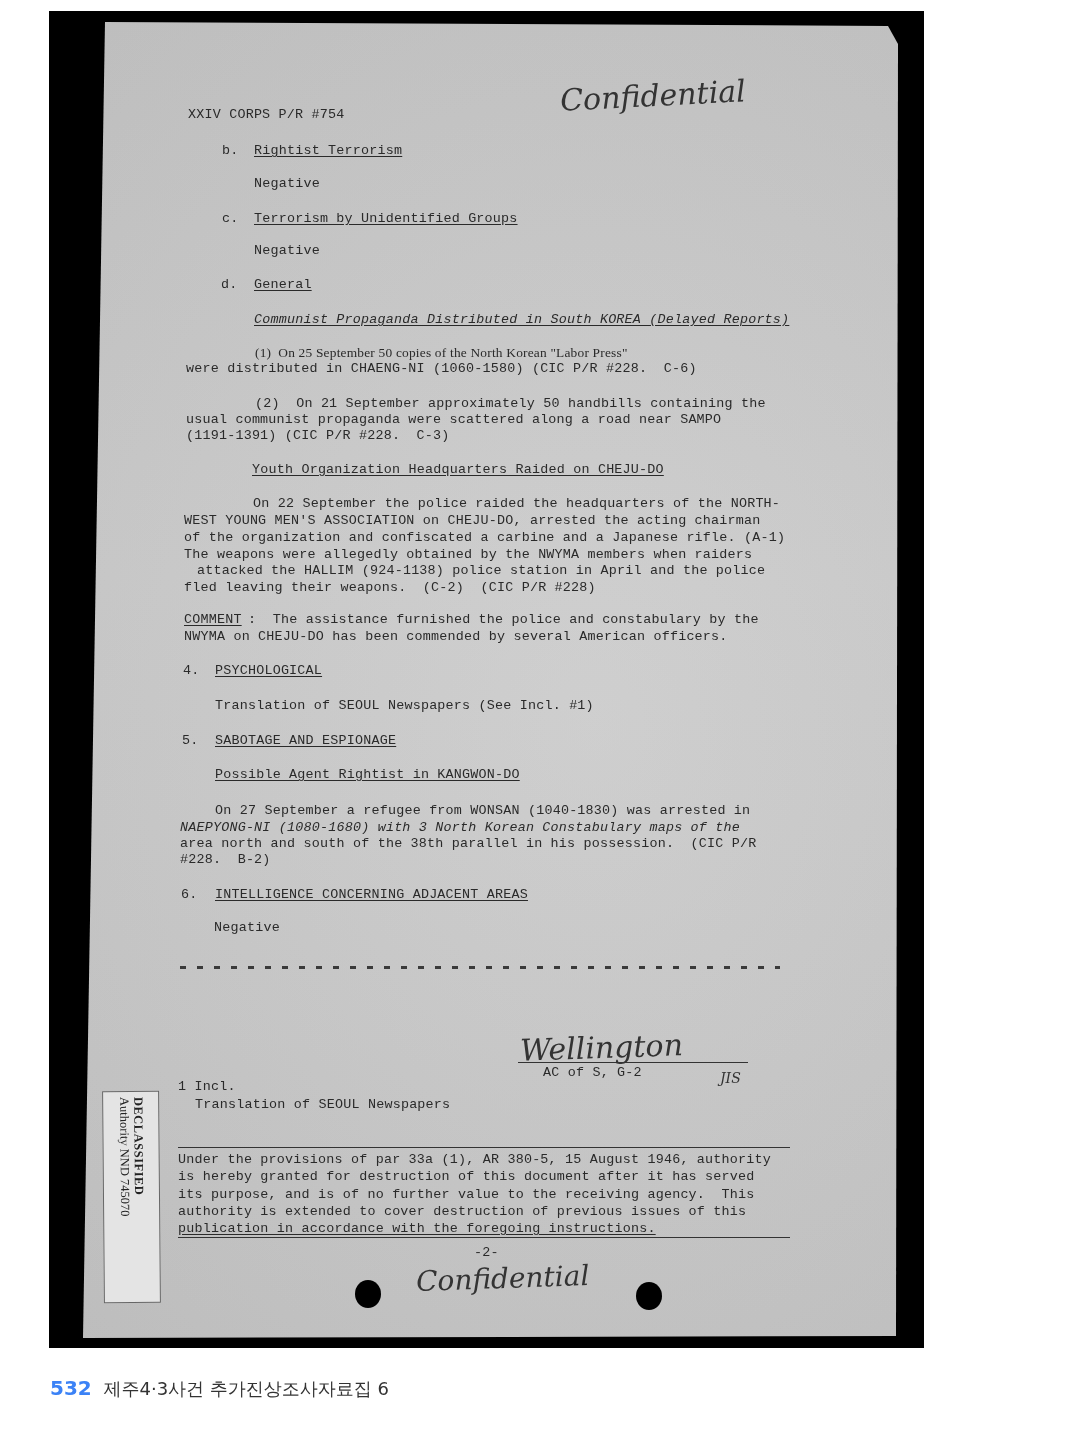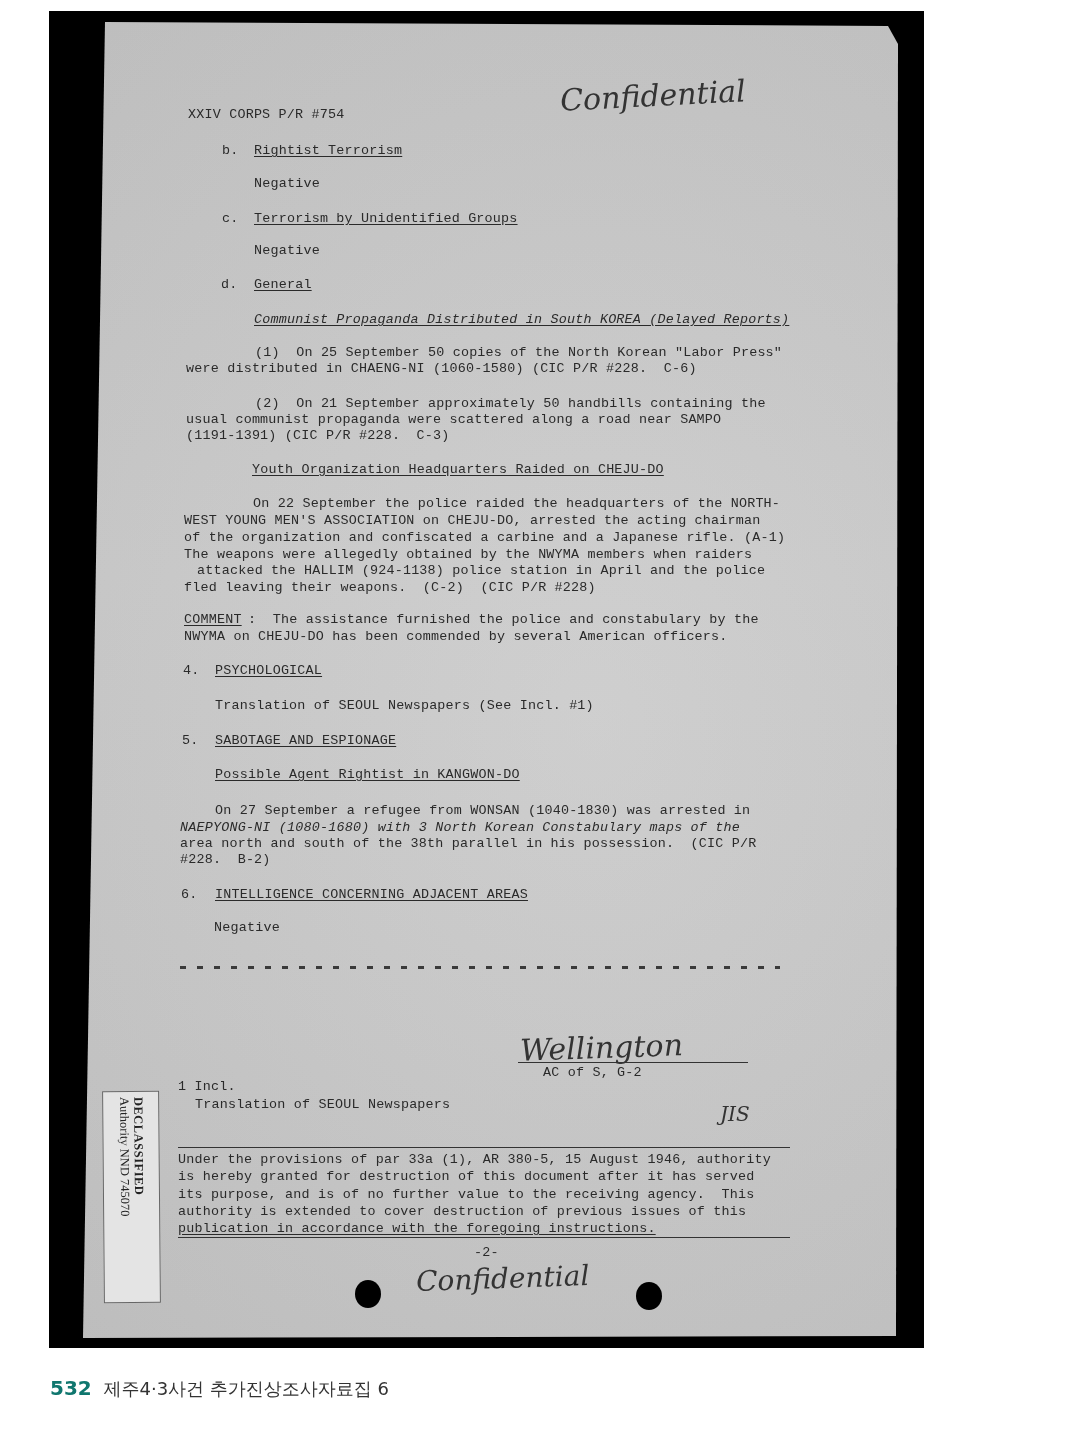--- a/index.html
+++ b/index.html
@@ -39,21 +39,21 @@
   }
   .declass-text {
     position:absolute; left:50%; top:50%; width:200px;
     transform:translate(-50%,-50%) rotate(90deg);
     font-family:"Liberation Serif", serif; color:#222; font-size:12.5px; line-height:14px; text-align:left;
   }
   .footer {
     position:absolute; left:50px; top:1376px; font-family:"DejaVu Sans", sans-serif; color:#333;
     font-size:18px; white-space:nowrap;
   }
-  .footer .num { font-weight:bold; font-size:20px; margin-right:6px; color:#0f766e; }
+  .footer .num { font-weight:bold; font-size:20px; margin-right:6px; color:#3b82f6; }
 </style>
 </head>
 <body>
 
 <div class="photo"></div>
 <div class="paper"></div>
 
 <div class="t" style="left:188px;top:107px;">XXIV CORPS P/R #754</div>
 <div class="hand" style="left:560px;top:78px;font-size:30px;transform:rotate(-3deg);">Confidential</div>
 
@@ -62,21 +62,21 @@
 <div class="t" style="left:254px;top:176px;">Negative</div>
 
 <div class="t" style="left:222px;top:211px;">c.</div>
 <div class="t u" style="left:254px;top:211px;">Terrorism by Unidentified Groups</div>
 <div class="t" style="left:254px;top:243px;">Negative</div>
 
 <div class="t" style="left:221px;top:277px;">d.</div>
 <div class="t u" style="left:254px;top:277px;">General</div>
 
 <div class="t u" style="left:254px;top:312px;font-style:italic;">Communist Propaganda Distributed in South KOREA (Delayed Reports)</div>
-<div class="t" style="left:255px;top:345px;">(1)  On 25 September 50 copies of the North Korean "Labor Press"</div>
+<div class="t" style="left:255px;top:345px;font-family:Liberation Serif, serif;">(1)  On 25 September 50 copies of the North Korean "Labor Press"</div>
 <div class="t" style="left:186px;top:361px;">were distributed in CHAENG-NI (1060-1580) (CIC P/R #228.  C-6)</div>
 <div class="t" style="left:255px;top:396px;">(2)  On 21 September approximately 50 handbills containing the</div>
 <div class="t" style="left:186px;top:412px;">usual communist propaganda were scattered along a road near SAMPO</div>
 <div class="t" style="left:186px;top:428px;">(1191-1391) (CIC P/R #228.  C-3)</div>
 
 <div class="t u" style="left:252px;top:462px;">Youth Organization Headquarters Raided on CHEJU-DO</div>
 <div class="t" style="left:253px;top:496px;">On 22 September the police raided the headquarters of the NORTH-</div>
 <div class="t" style="left:184px;top:513px;text-align:right;">WEST YOUNG MEN'S ASSOCIATION on CHEJU-DO, arrested the acting chairman</div>
 <div class="t" style="left:184px;top:530px;">of the organization and confiscated a carbine and a Japanese rifle. (A-1)</div>
 <div class="t" style="left:184px;top:547px;">The weapons were allegedly obtained by the NWYMA members when raiders</div>
@@ -101,21 +101,21 @@
 
 <div class="t" style="left:181px;top:887px;">6.</div>
 <div class="t u" style="left:215px;top:887px;">INTELLIGENCE CONCERNING ADJACENT AREAS</div>
 <div class="t" style="left:214px;top:920px;">Negative</div>
 
 <div class="dash-row"></div>
 
 <div class="hand" style="left:520px;top:1030px;font-size:30px;transform:rotate(-2deg);">Wellington</div>
 <div class="rule" style="left:518px;top:1062px;width:230px;"></div>
 <div class="t" style="left:543px;top:1065px;">AC of S, G-2</div>
-<div class="hand" style="left:720px;top:1102px;font-size:20px;">JIS</div>
+<div class="hand" style="left:720px;top:1070px;font-size:14px;">JIS</div>
 
 <div class="t" style="left:178px;top:1079px;">1 Incl.</div>
 <div class="t" style="left:195px;top:1097px;">Translation of SEOUL Newspapers</div>
 
 <div class="rule" style="left:178px;top:1147px;width:612px;"></div>
 <div class="t" style="left:178px;top:1152px;">Under the provisions of par 33a (1), AR 380-5, 15 August 1946, authority</div>
 <div class="t" style="left:178px;top:1169px;">is hereby granted for destruction of this document after it has served</div>
 <div class="t" style="left:178px;top:1187px;">its purpose, and is of no further value to the receiving agency.  This</div>
 <div class="t" style="left:178px;top:1204px;">authority is extended to cover destruction of previous issues of this</div>
 <div class="t u" style="left:178px;top:1221px;">publication in accordance with the foregoing instructions.</div>

